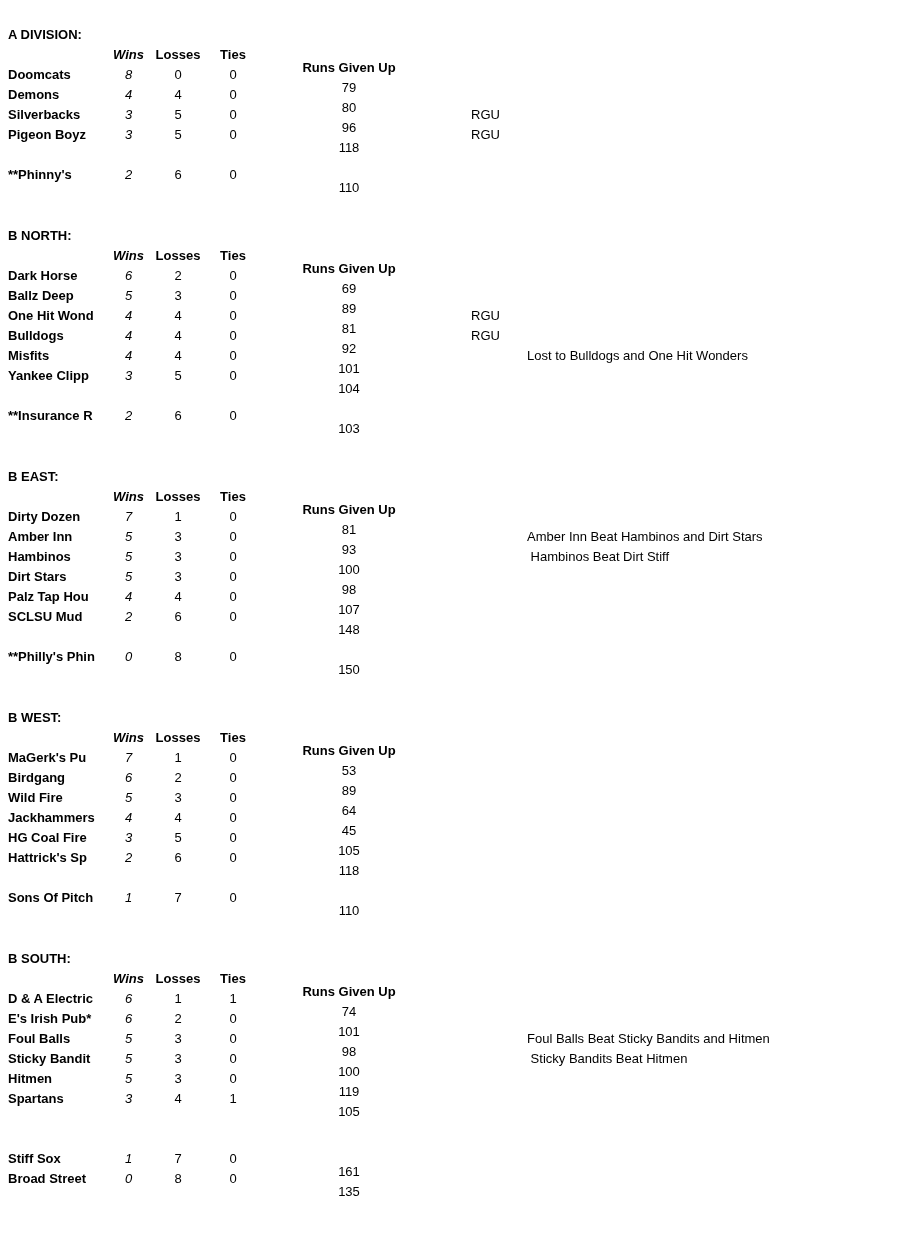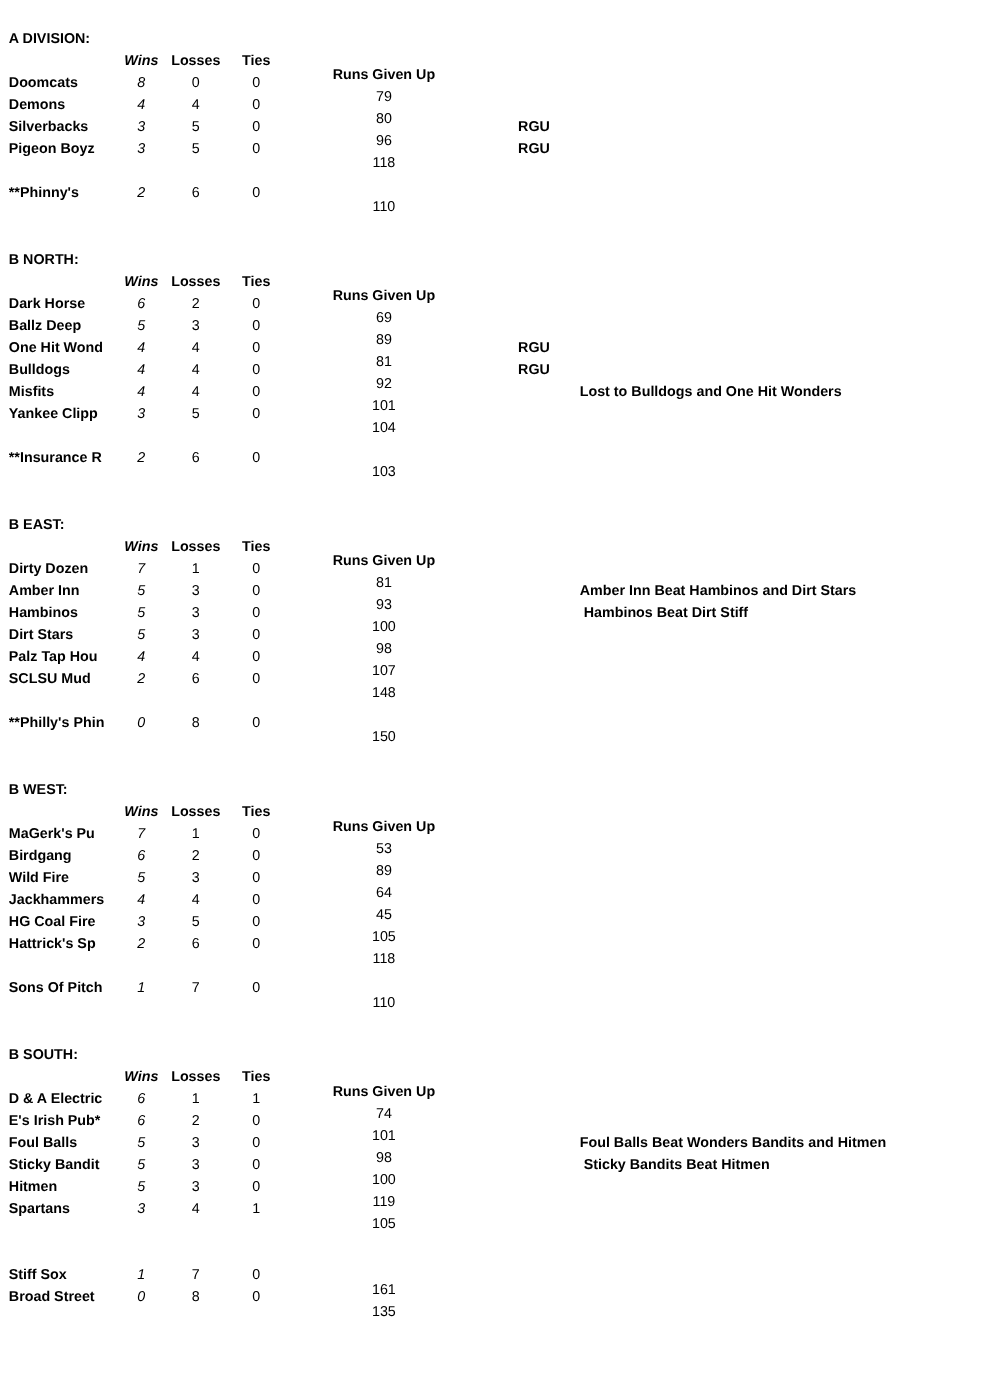--- a/index.html
+++ b/index.html
@@ -31,21 +31,21 @@
     font-weight: bold;
     white-space: pre;
   }
   .c-name   { width: 102px; font-weight: bold; white-space: nowrap; overflow: hidden; flex: 0 0 auto; }
   .c-wins   { width: 37px;  text-align: center; flex: 0 0 auto; font-style: italic; }
   .c-losses { width: 62px;  text-align: center; flex: 0 0 auto; }
   .c-ties   { width: 28px;  text-align: center; flex: 0 0 auto; margin-left: 10px; }
   .c-sp1    { width: 48px;  flex: 0 0 auto; }
   .c-rgu    { width: 108px; text-align: center; flex: 0 0 auto; margin-top: 26px; }
   .c-sp2    { width: 68px;  flex: 0 0 auto; }
-  .c-note   { font-weight: bold; white-space: pre; flex: 0 0 auto; }
+  .c-note   { font-weight: normal; white-space: pre; flex: 0 0 auto; }
   .c-note.far { padding-left: 56px; }
   .header-row .c-wins,
   .header-row .c-losses,
   .header-row .c-ties,
   .header-row .c-rgu { font-weight: bold; }
   .blank-row { }
 </style>
 </head>
 <body>
 
@@ -378,21 +378,21 @@
         <div class="c-sp2"></div>
       </div>
       <div class="row team-row">
         <div class="c-name">Foul Balls</div>
         <div class="c-wins">5</div>
         <div class="c-losses">3</div>
         <div class="c-ties">0</div>
         <div class="c-sp1"></div>
         <div class="c-rgu">98</div>
         <div class="c-sp2"></div>
-        <div class="c-note far">Foul Balls Beat Wonders Bandits and Hitmen</div>
+        <div class="c-note far">Foul Balls Beat Sticky Bandits and Hitmen</div>
       </div>
       <div class="row team-row">
         <div class="c-name">Sticky Bandit</div>
         <div class="c-wins">5</div>
         <div class="c-losses">3</div>
         <div class="c-ties">0</div>
         <div class="c-sp1"></div>
         <div class="c-rgu">100</div>
         <div class="c-sp2"></div>
         <div class="c-note far"> Sticky Bandits Beat Hitmen</div>

